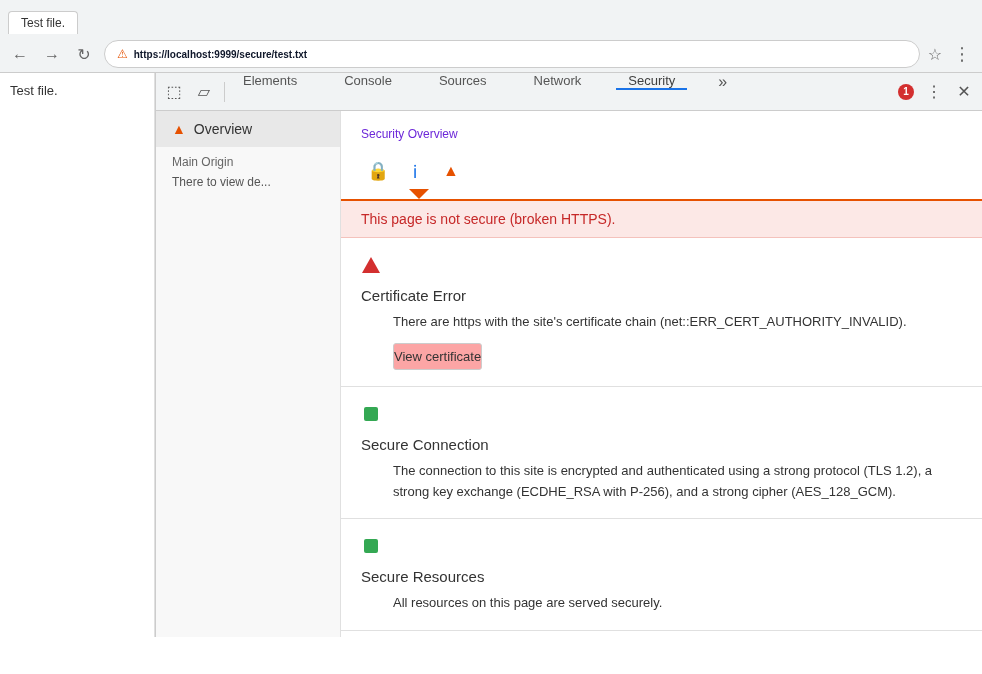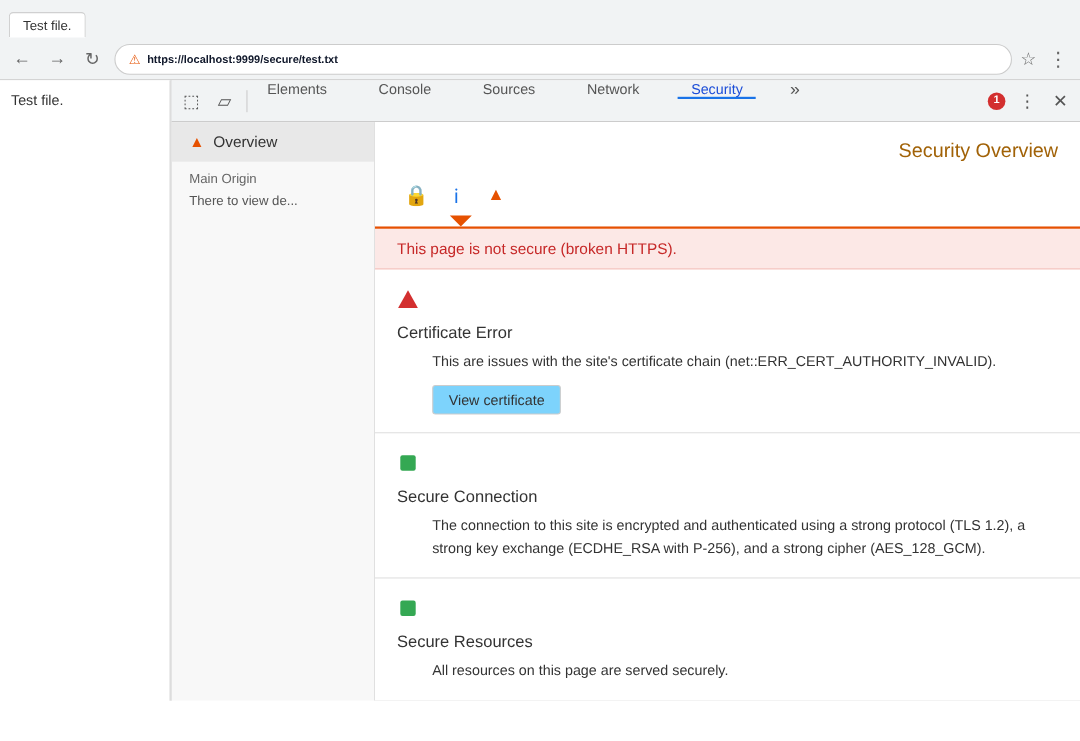--- a/index.html
+++ b/index.html
@@ -25,59 +25,59 @@
 
     
     .devtools { flex: 1; display: flex; flex-direction: column; border-left: 1px solid #ccc; }
 
     
     .devtools-toolbar { display: flex; align-items: center; background: #f1f3f4; border-bottom: 1px solid #ccc; height: 38px; padding: 0 4px; gap: 2px; }
     .toolbar-icon-btn { background: none; border: none; cursor: pointer; color: #555; font-size: 16px; width: 28px; height: 28px; display: flex; align-items: center; justify-content: center; border-radius: 3px; }
     .toolbar-divider { width: 1px; height: 20px; background: #ccc; margin: 0 4px; }
     .toolbar-tabs { display: flex; align-items: flex-start; height: 100%; gap: 23px; }
     .toolbar-tab { background: none; border: none; cursor: pointer; padding: 0 12px; font-size: 13px; color: #555; border-bottom: 2px solid transparent; display: flex; align-items: center; }
-    .toolbar-tab.active { color: #1d4ed8; border-bottom: 2px solid #1a73e8; }
+    .toolbar-tab.active { color: #404040; border-bottom: 2px solid #1a73e8; }
     .toolbar-tab-more { background: none; border: none; cursor: pointer; padding: 0 8px; font-size: 16px; color: #555; }
     .error-badge { display: flex; align-items: center; gap: 3px; margin-left: auto; margin-right: 4px; }
     .error-circle { width: 16px; height: 16px; background: #d32f2f; border-radius: 50%; display: flex; align-items: center; justify-content: center; }
     .error-circle-text { color: #fff; font-size: 10px; font-weight: bold; }
     .toolbar-close-btn { background: none; border: none; cursor: pointer; font-size: 16px; color: #555; width: 28px; height: 28px; display: flex; align-items: center; justify-content: center; }
 
     
     .devtools-body { display: flex; flex: 1; overflow: hidden; }
 
     
     .devtools-sidebar { width: 185px; background: #f8f8f8; border-right: 1px solid #e0e0e0; }
     .sidebar-overview { display: flex; align-items: center; gap: 8px; padding: 10px 16px; background: #e8e8e8; cursor: pointer; font-size: 14px; font-weight: 500; color: #333; }
     .sidebar-warning-icon { color: #e65100; font-size: 14px; }
     .sidebar-section { padding: 8px 16px 4px; }
     .sidebar-section-title { font-size: 12px; color: #666; font-weight: 500; margin-bottom: 4px; }
     .sidebar-item-text { font-size: 12px; color: #555; padding: 2px 0; }
 
     
     .devtools-main { flex: 1; overflow-y: auto; background: #fff; }
-    .panel-title { font-size: 18px; color: #a16207; padding: 16px 20px 12px; font-weight: 400; text-align: right; }
+    .panel-title { font-size: 12px; color: #6d28d9; padding: 16px 20px 12px; font-weight: 400; }
 
     
     .security-indicators { display: flex; align-items: center; gap: 0; padding: 0 20px 0; position: relative; }
     .indicator-icon { width: 36px; height: 36px; display: flex; align-items: center; justify-content: center; font-size: 18px; color: #999; cursor: pointer; }
     .indicator-icon.info { color: #1a73e8; }
     .indicator-icon.warning-tri { color: #e65100; }
     .indicator-arrow { position: absolute; bottom: -10px; left: 68px; width: 0; height: 0; border-left: 10px solid transparent; border-right: 10px solid transparent; border-top: 10px solid #e65100; }
 
     
     .warning-banner { background: #fce8e6; border-top: 2px solid #e65100; border-bottom: 1px solid #f4c2bc; padding: 10px 20px; color: #c62828; font-size: 14px; margin-top: 10px; }
 
     
     .security-section { padding: 16px 20px; border-bottom: 1px solid #e0e0e0; }
     .security-section-header { display: flex; align-items: flex-start; gap: 12px; margin-bottom: 8px; flex-direction: column; }
     .section-icon { width: 20px; height: 20px; display: flex; align-items: center; justify-content: center; margin-top: 1px; flex-shrink: 0; }
     .section-title { font-size: 15px; color: #333; font-weight: 500; }
     .section-desc { font-size: 13px; color: #333; line-height: 1.6; margin-left: 32px; }
-    .view-cert-btn { display: inline-block; margin-top: 10px; margin-left: 32px; padding: 5px 14px; border: 1px solid #ccc; background: #7dd3fc; color: #333; font-size: 13px; cursor: pointer; border-radius: 3px; }
+    .view-cert-btn { display: inline-block; margin-top: 10px; margin-left: 32px; padding: 5px 0; border: 1px solid #ccc; background: #fca5a5; color: #333; font-size: 13px; cursor: pointer; border-radius: 3px; }
     .green-sq { width: 14px; height: 14px; background: #34a853; border-radius: 2px; }
     .red-tri { width: 0; height: 0; border-left: 9px solid transparent; border-right: 9px solid transparent; border-bottom: 16px solid #d32f2f; }
   </style>
 </head>
 <body>
 
 <div class="browser-chrome">
 
   <div class="tab-bar">
     <div class="tab">
@@ -154,21 +154,21 @@
           <span>This page is not secure (broken HTTPS).</span>
         </div>
 
         <div class="security-section">
           <div class="security-section-header">
             <div class="section-icon">
               <div class="red-tri"></div>
             </div>
             <div class="section-title">Certificate Error</div>
           </div>
-          <div class="section-desc">This are issues with the site's certificate chain (net::ERR_CERT_AUTHORITY_INVALID).</div>
+          <div class="section-desc">There are https with the site's certificate chain (net::ERR_CERT_AUTHORITY_INVALID).</div>
           <button class="view-cert-btn">View certificate</button>
         </div>
 
         <div class="security-section">
           <div class="security-section-header">
             <div class="section-icon">
               <div class="green-sq"></div>
             </div>
             <div class="section-title">Secure Connection</div>
           </div>

